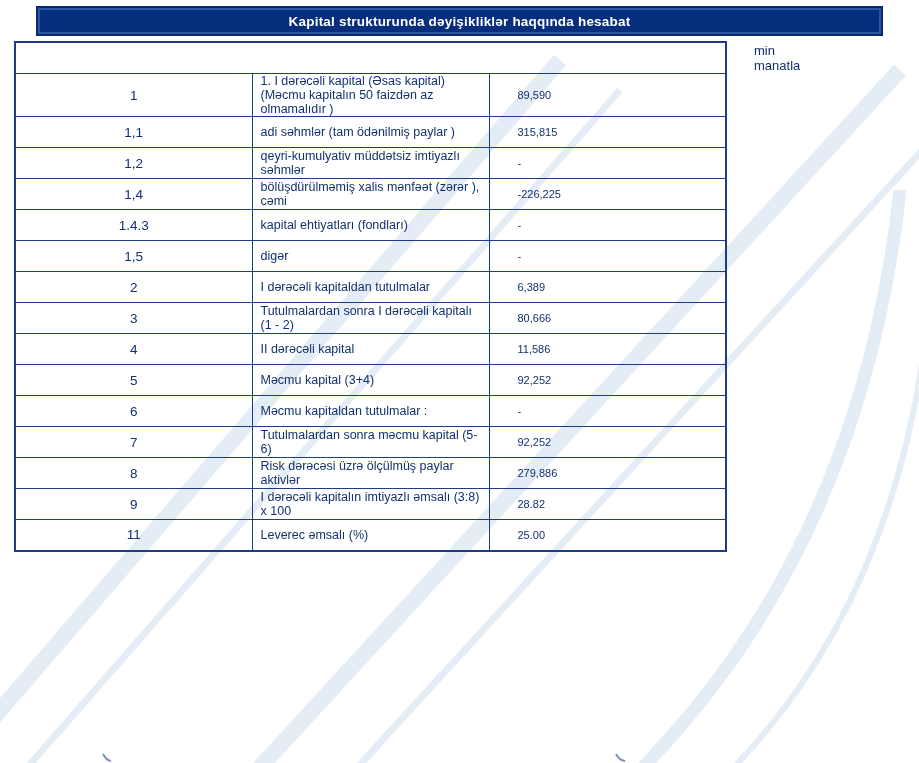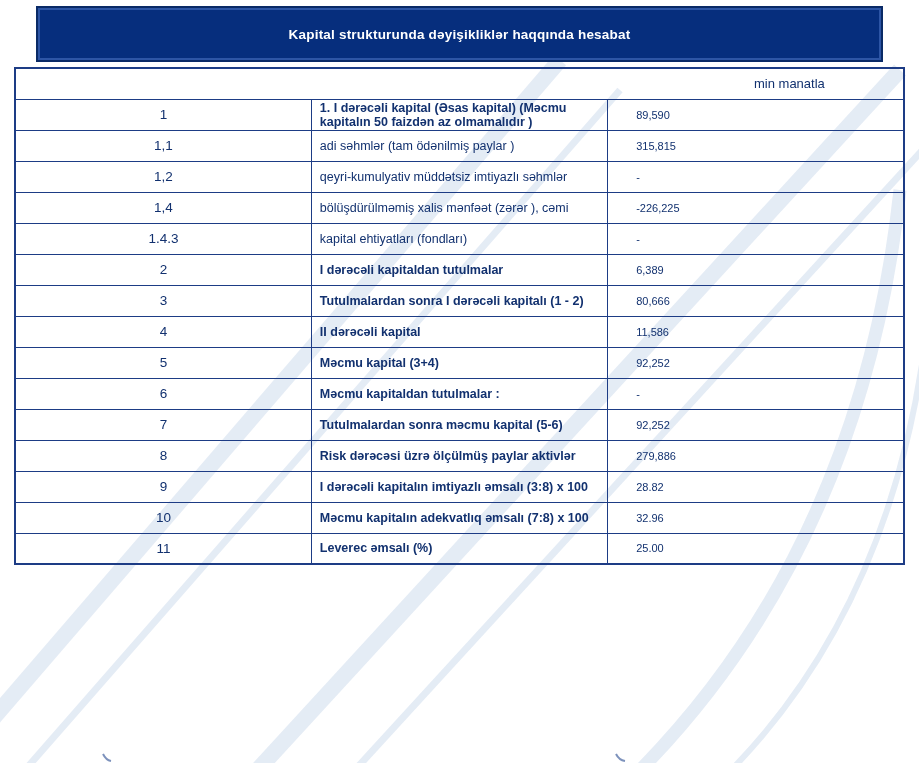--- a/index.html
+++ b/index.html
@@ -8,47 +8,47 @@
     width: 919px; height: 763px;
     position: relative; overflow: hidden;
     font-family: "Liberation Sans", "DejaVu Sans", sans-serif;
   }
   .watermark {
     position: absolute; top: 0; left: 0; z-index: 0; pointer-events: none;
   }
   .page-content { position: relative; z-index: 1; }
   .title-banner {
     margin: 8px 38px 0 38px;
-    height: 52px;
+    height: 26px;
     background: #062e7d;
     border: 2px solid #2d55a5;
     outline: 2px solid #0a2a66;
     display: flex; align-items: center; justify-content: center;
   }
   .title-banner span {
     color: #ffffff; font-weight: bold; font-size: 13.5px; letter-spacing: 0.2px;
   }
   .report-table {
     margin: 7px 14px 0 14px;
-    width: 891px;
+    width: 713px;
     border-collapse: collapse;
     table-layout: fixed;
     border: 2px solid #1d3c85;
   }
   .report-table td {
     border: 1.5px solid #1d3c85;
     color: #12316f;
     height: 31px;
     vertical-align: middle;
     background: transparent;
   }
   td.cell-num   { width: 98px;  text-align: center; font-size: 13.5px; }
   td.cell-label { width: 612px; padding-left: 8px;  font-size: 12.5px; padding-right: 6px; }
   td.cell-value { padding-left: 28px; font-size: 11px; }
-  tr.bold-row td.cell-label { font-weight: bold; }
+  tr.bold-row td.cell-label { font-weight: normal; }
   td.cell-section { padding-left: 738px; font-size: 13px; }
 </style>
 </head>
 <body>
 
 <svg class="watermark" width="919" height="763" viewBox="0 0 919 763" aria-hidden="true">
   <g stroke="#e2eaf4" fill="none" opacity="0.9">
     <path d="M -60 780 L 560 60" stroke-width="16"></path>
     <path d="M -10 810 L 620 90" stroke-width="7"></path>
     <path d="M 230 800 L 900 70" stroke-width="16"></path>
@@ -100,20 +100,25 @@
   </tr>
 
 
 
   <tr>
     <td class="cell-num">1.4.3</td>
     <td class="cell-label">kapital ehtiyatları (fondları)</td>
     <td class="cell-value">-</td>
   </tr>
 
+  <tr>
+    <td class="cell-num">1,5</td>
+    <td class="cell-label">digər</td>
+    <td class="cell-value">-</td>
+  </tr>
 
   <tr class="bold-row">
     <td class="cell-num">2</td>
     <td class="cell-label">I dərəcəli kapitaldan  tutulmalar</td>
     <td class="cell-value">6,389</td>
   </tr>
 
   <tr class="bold-row">
     <td class="cell-num">3</td>
     <td class="cell-label">Tutulmalardan  sonra I dərəcəli kapitalı (1 - 2)</td>
@@ -150,25 +155,20 @@
     <td class="cell-value">279,886</td>
   </tr>
 
 
   <tr class="bold-row">
     <td class="cell-num">9</td>
     <td class="cell-label">I dərəcəli  kapitalın  imtiyazlı əmsalı (3:8) x 100</td>
     <td class="cell-value">28.82</td>
   </tr>
 
-  <tr class="bold-row">
-    <td class="cell-num">10</td>
-    <td class="cell-label">Məcmu kapitalın  adekvatlıq  əmsalı (7:8) x 100</td>
-    <td class="cell-value">32.96</td>
-  </tr>
 
   <tr class="bold-row">
     <td class="cell-num">11</td>
     <td class="cell-label">Leverec əmsalı (%)</td>
     <td class="cell-value">25.00</td>
   </tr>
 </tbody>
   </table>
 
 </div>

